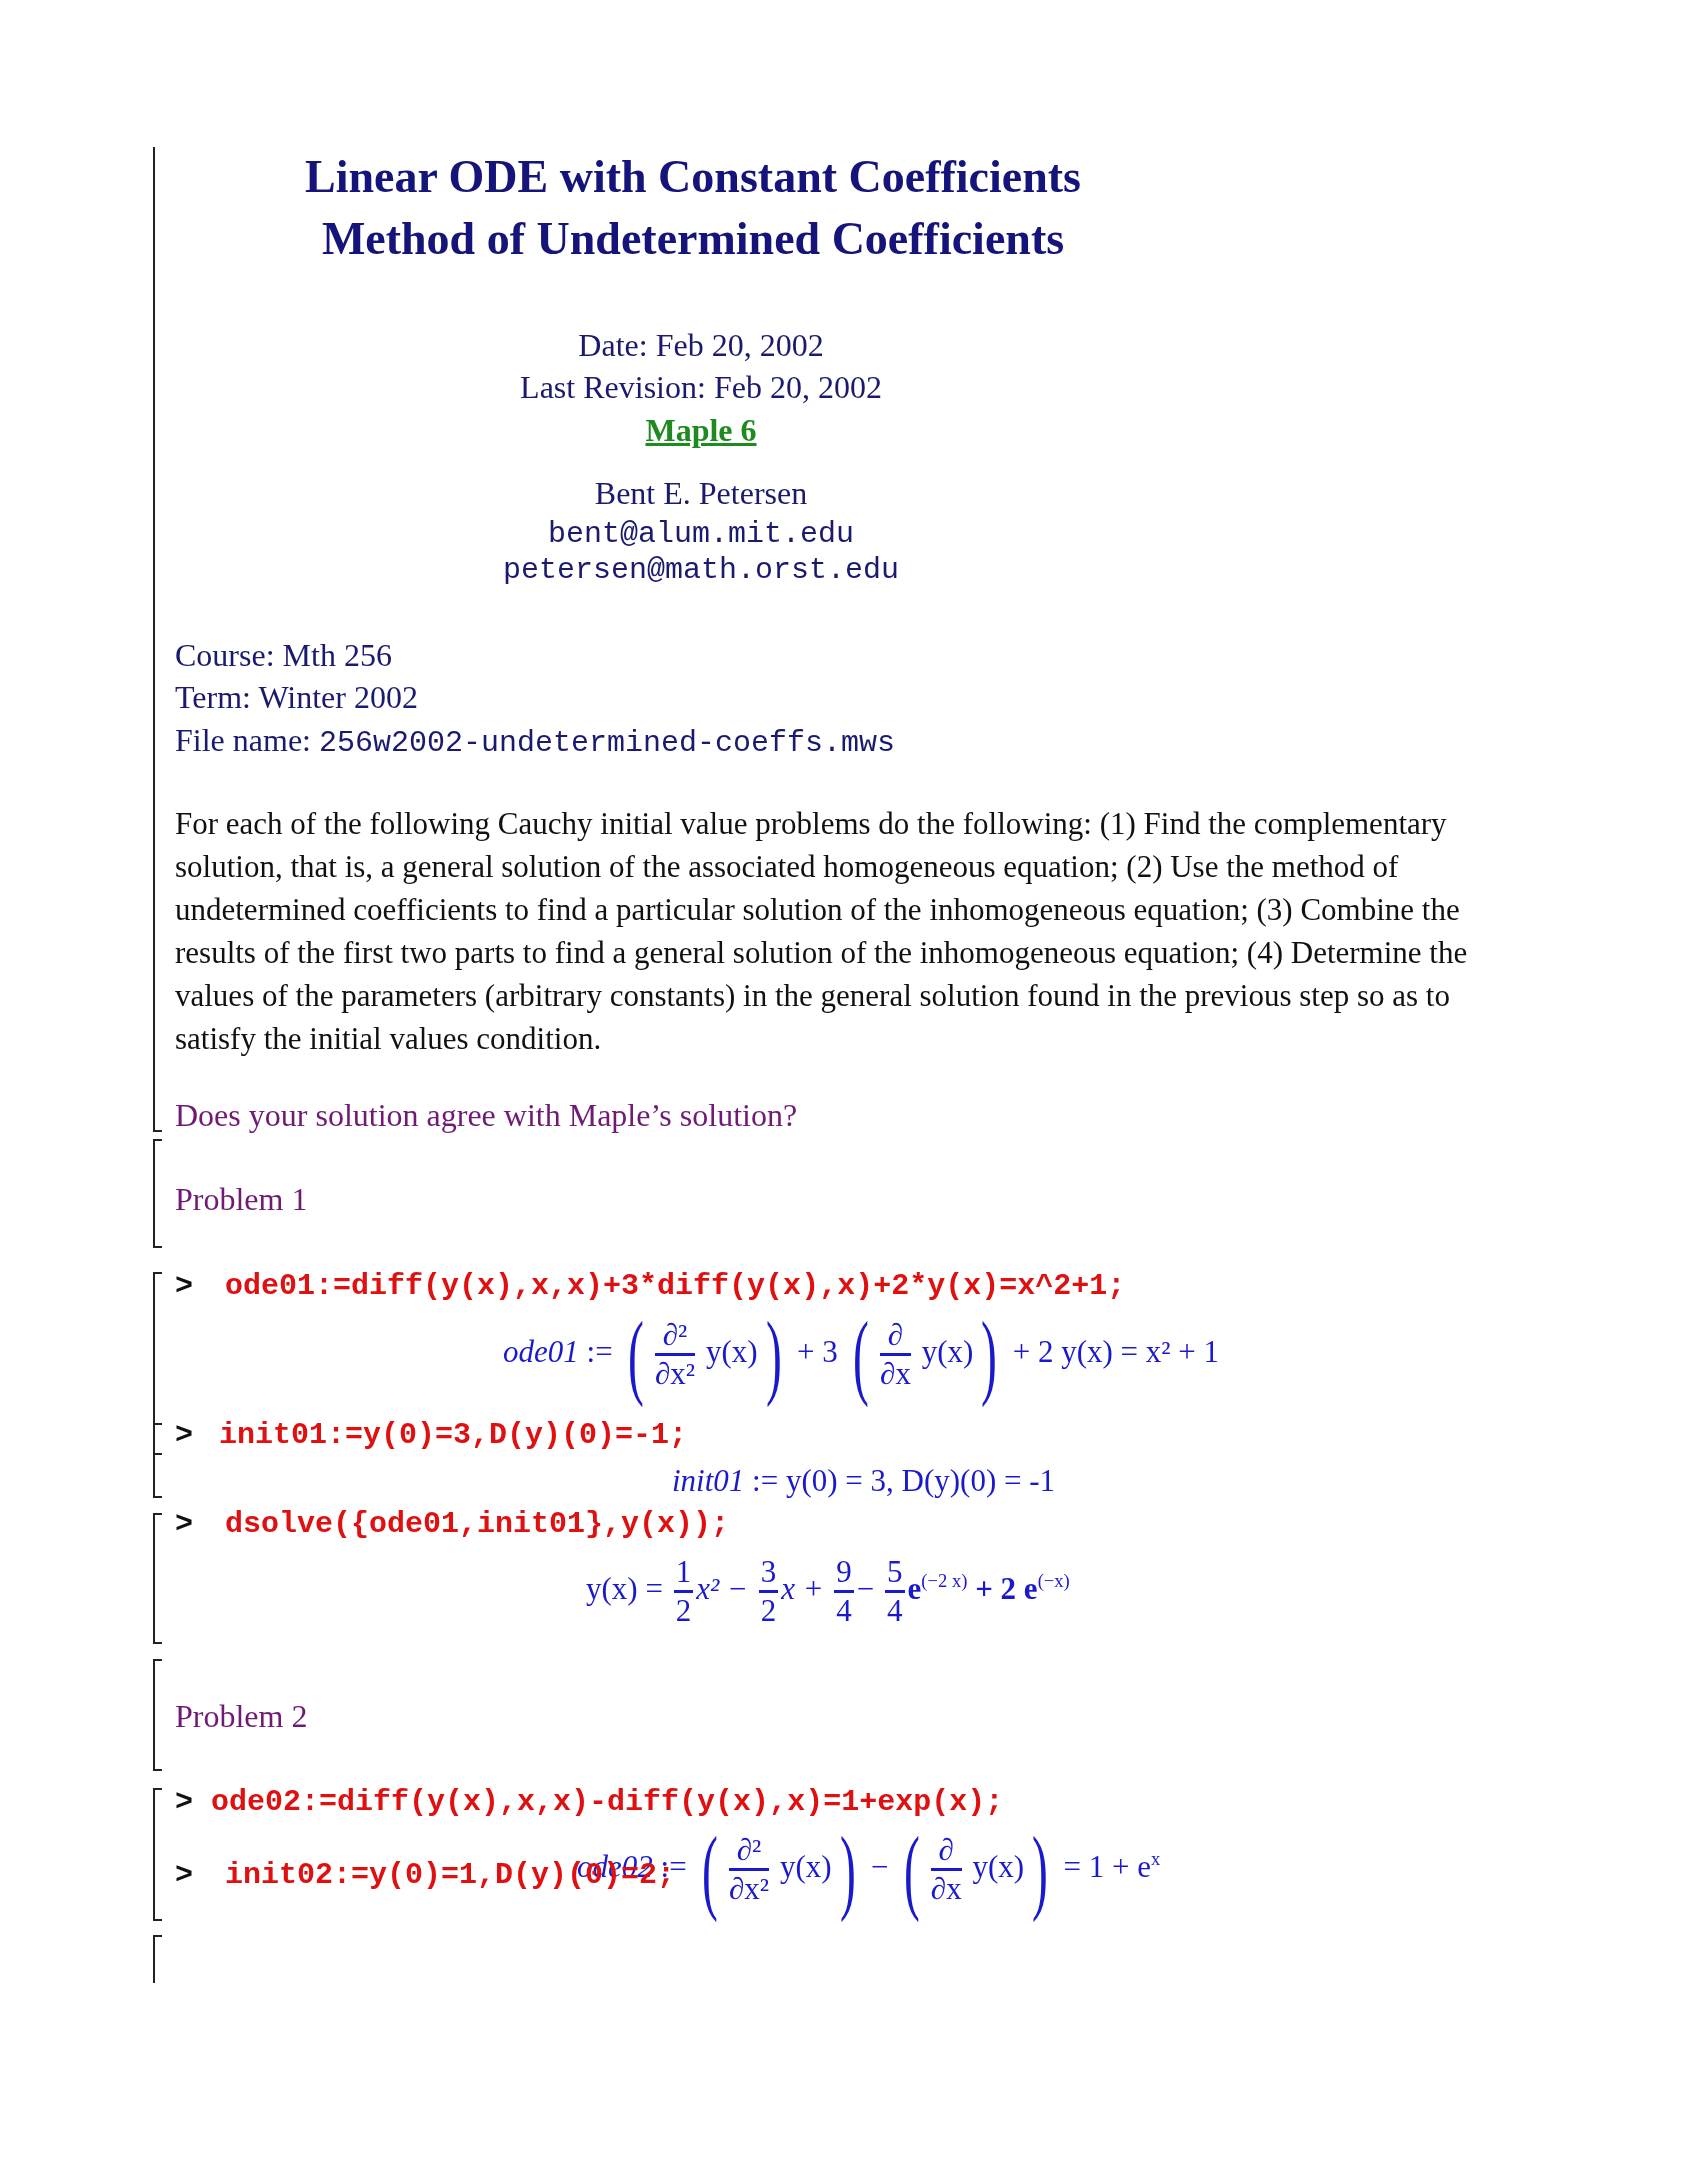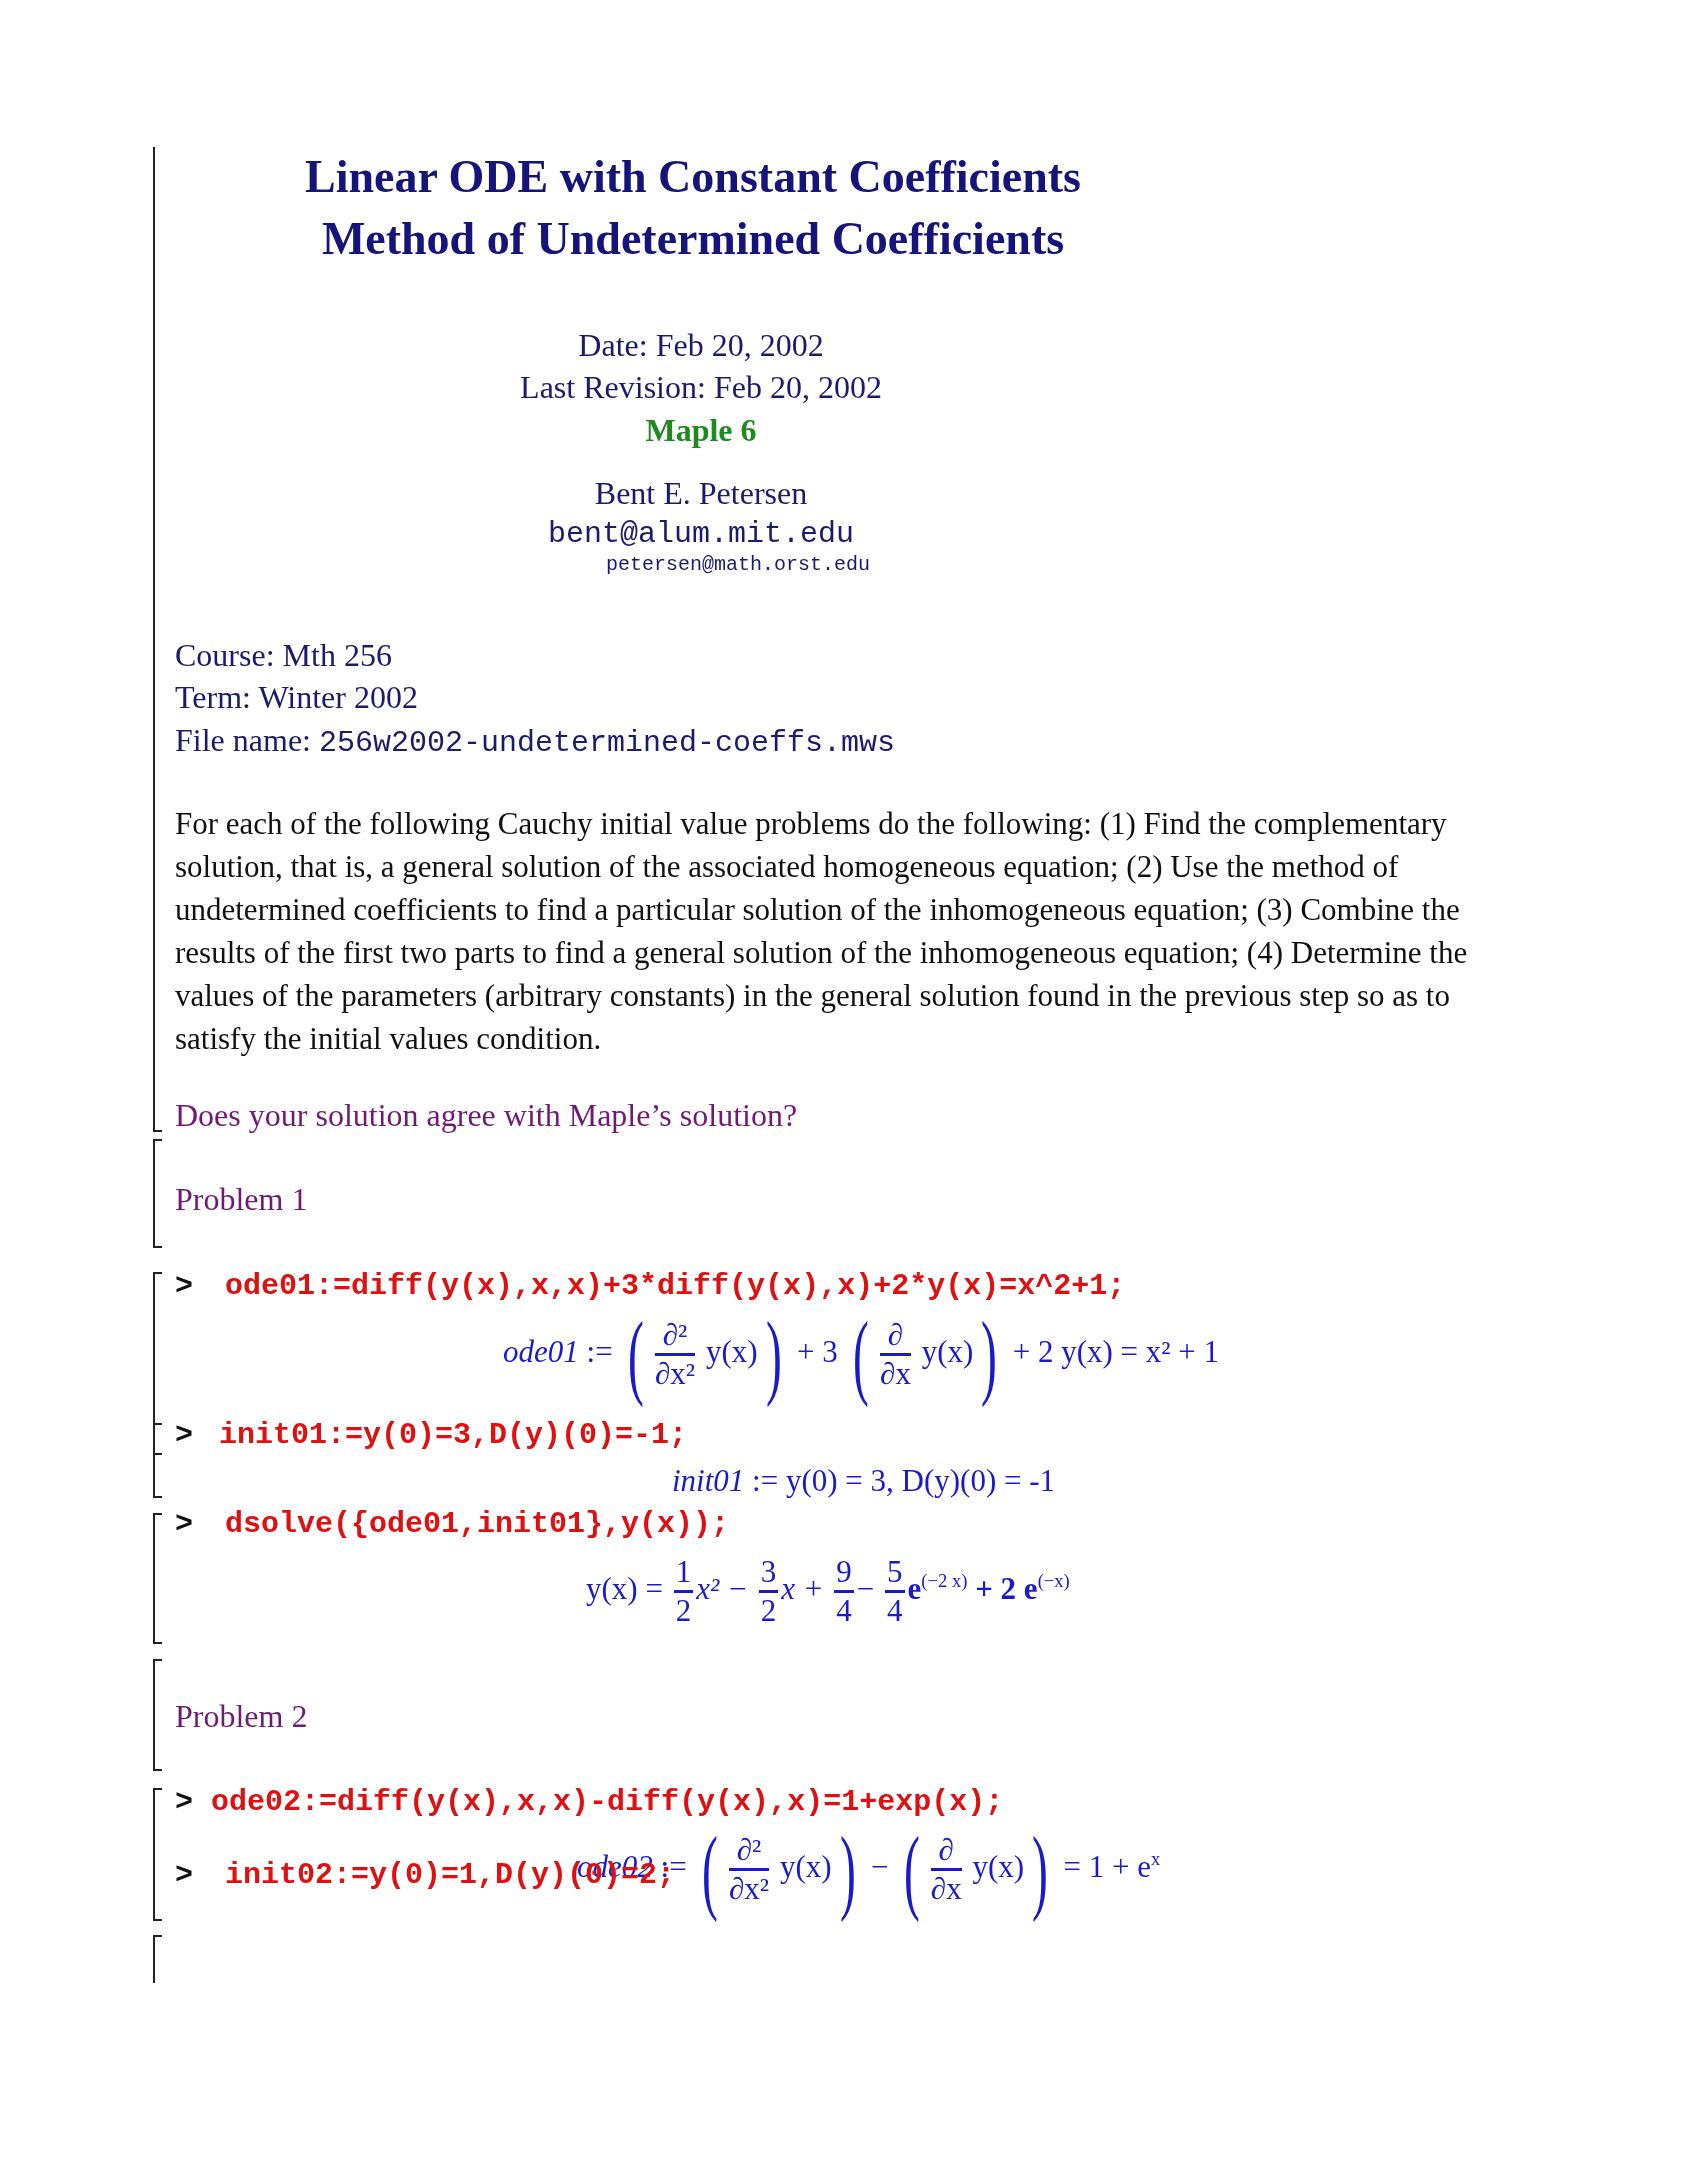--- a/index.html
+++ b/index.html
@@ -5,21 +5,21 @@
   html, body { margin:0; padding:0; background:#ffffff; }
   body { width:1683px; height:2178px; position:relative; overflow:hidden;
          font-family:"Liberation Serif", "DejaVu Serif", serif; color:#12126b; }
   .abs { position:absolute; }
   .bracket { position:absolute; border-left:2px solid #222; }
   .bracket.top::before { content:""; position:absolute; left:-2px; top:0; width:9px; border-top:2px solid #222; }
   .bracket.bot::after { content:""; position:absolute; left:-2px; bottom:0; width:9px; border-bottom:2px solid #222; }
   .title { left:0; width:1386px; text-align:center; font-weight:bold; font-size:46px; color:#14147a; letter-spacing:0px; }
   .center { left:0; width:1402px; text-align:center; font-size:32px; color:#1a1a6e; }
   .mono { font-family:"Liberation Mono", "DejaVu Sans Mono", monospace; }
-  .green { color:#1f8a1f; font-weight:bold; }
+  .green { color:#1f8a1f; font-weight:bold;text-decoration:underline; }
   .meta { left:175px; font-size:32px; color:#1a1a6e; }
   .para { left:175px; width:1356px; font-size:31px; line-height:43px; color:#111; }
   .body-text { left:175px; font-size:32px; color:#701a75; }
   .prompt { left:175px; font-size:30px; font-family:"Liberation Mono","DejaVu Sans Mono",monospace; font-weight:bold; color:#111; }
   .cmd { font-family:"Liberation Mono","DejaVu Sans Mono",monospace; font-weight:bold; color:#e01010; font-size:30px; }
   .out { color:#1a1acc; font-size:31px; font-family:"Liberation Serif","DejaVu Serif",serif; white-space:nowrap; }
   .out i { font-style:italic; }
   .big-paren { display:inline-block; font-size:95px; line-height:0; vertical-align:middle; transform:scaleX(0.5); font-weight:200; }
   .frac { display:inline-block; vertical-align:middle; text-align:center; margin:0 3px; }
   .frac span { display:block; line-height:36px; }
@@ -39,21 +39,21 @@
 <div class="bracket top" style="left:153px; top:1935px; height:48px;"></div>
 
 <div class="abs title" style="top:150px;">Linear ODE with Constant Coefficients</div>
 <div class="abs title" style="top:212px;">Method of Undetermined Coefficients</div>
 
 <div class="abs center" style="top:327px;">Date: Feb 20, 2002</div>
 <div class="abs center" style="top:369px;">Last Revision: Feb 20, 2002</div>
 <div class="abs center green" style="top:412px;">Maple 6</div>
 <div class="abs center" style="top:475px;">Bent E. Petersen</div>
 <div class="abs center mono" style="top:517px; font-size:30px;">bent@alum.mit.edu</div>
-<div class="abs center mono" style="top:553px; font-size:20px;margin-left:37px;">petersen@math.orst.edu</div>
+<div class="abs center mono" style="top:553px; font-size:30px;">petersen@math.orst.edu</div>
 
 <div class="abs meta" style="top:637px;">Course: Mth 256</div>
 <div class="abs meta" style="top:679px;">Term: Winter 2002</div>
 <div class="abs meta" style="top:722px;">
   <span>File name: </span><span class="mono" style="font-size:30px;">256w2002-undetermined-coeffs.mws</span>
 </div>
 
 <div class="abs para" style="top:802px;">For each of the following Cauchy initial value problems do the following: (1) Find the complementary solution, that is, a general solution of the associated homogeneous equation; (2) Use the method of undetermined coefficients to find a particular solution of the inhomogeneous equation; (3)  Combine the results of the first two parts to find a general solution of the inhomogeneous equation;  (4) Determine the values of the parameters (arbitrary constants) in the general solution found in the previous step so as to satisfy the initial values condition.</div>
 
 <div class="abs body-text" style="top:1097px;">Does your solution agree with Maple’s solution?</div>

